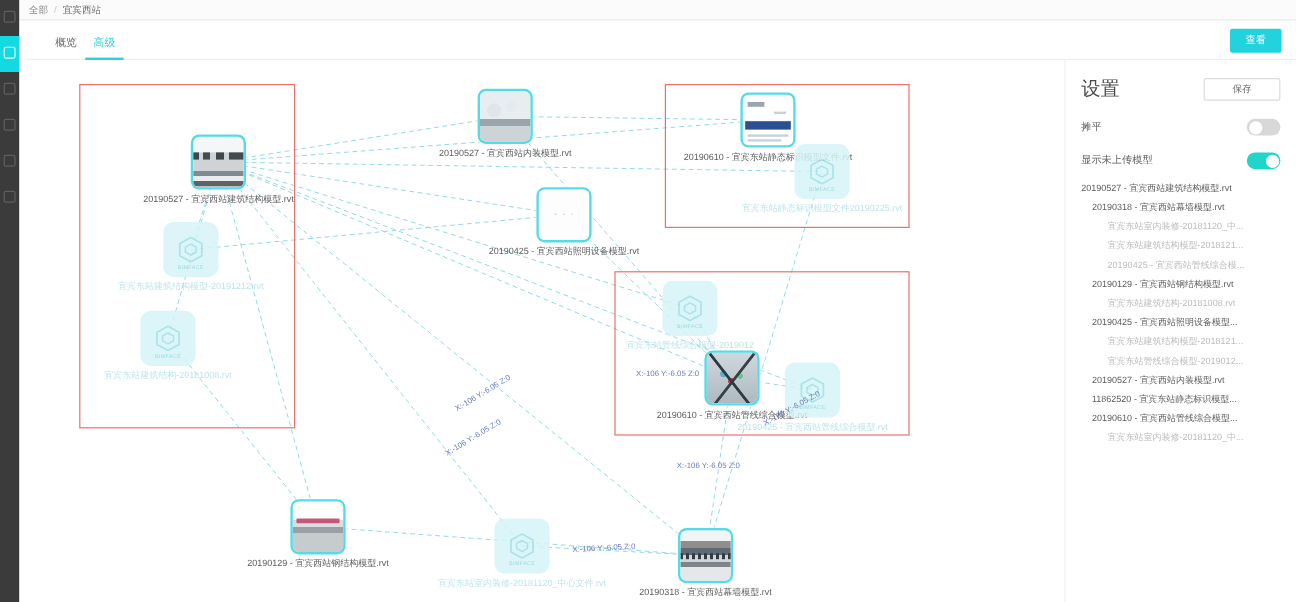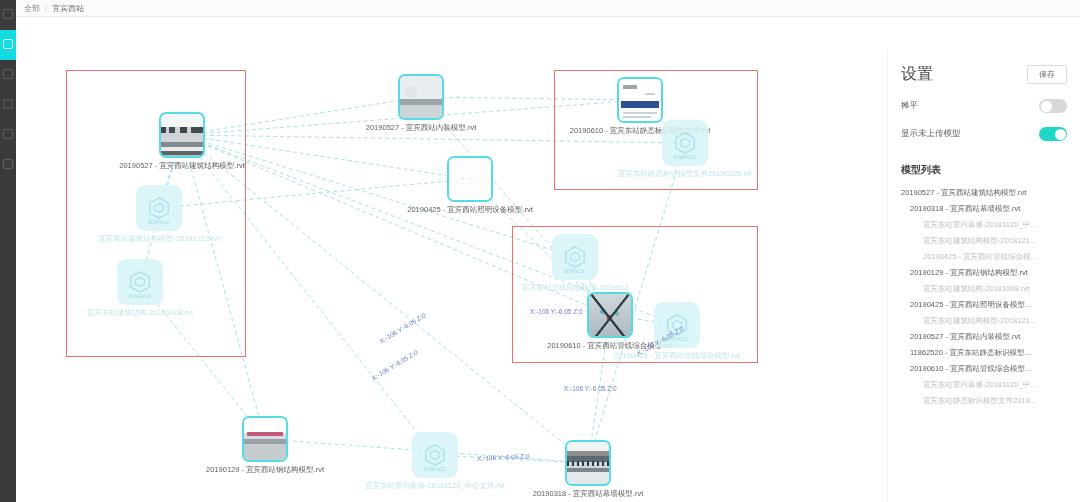--- a/index.html
+++ b/index.html
@@ -142,21 +142,21 @@
 
   
   .panel {
     position: absolute; left: 865px; top: 33px; width: 193px; height: 452px;
     background: #ffffff; border-left: 1px solid #f0f0f0; padding: 14px 13px 0 13px;
   }
   .panel-head { display: flex; align-items: center; justify-content: space-between; }
   .panel-title { font-size: 16px; color: #4a4a4a; font-weight: normal; }
   .save-btn {
     font-size: 8px; color: #6a6a6a; background: #fff;
-    border: 1px solid #dcdcdc; border-radius: 2px; padding: 3px 11px; cursor: pointer;
+    border: 1px solid #dcdcdc; border-radius: 2px; padding: 3px 23px; cursor: pointer;
   }
   .opt-row {
     display: flex; align-items: center; justify-content: space-between;
     margin-top: 14px;
   }
   .opt-label { font-size: 8.5px; color: #636363; }
   .switch {
     width: 28px; height: 14px; border-radius: 7px; background: #d8d8d8;
     position: relative; cursor: pointer; flex: none;
   }
@@ -203,20 +203,27 @@
     </div>
 
   <div class="crumb-bar">
     <span class="crumb">全部</span>
     <span class="crumb-sep">/</span>
     <span class="crumb cur">宜宾西站</span>
   </div>
 
   <div class="card">
 
+    <div class="tabs-row">
+      <div class="tabs" id="tabs">
+          <div class="tab">概览</div>
+          <div class="tab active">高级</div>
+        </div>
+      <button class="view-btn">查看</button>
+    </div>
 
     <div class="canvas">
       <svg class="edges" id="edges" viewBox="0 0 865 452">
           <line x1="160" y1="85" x2="399" y2="47" stroke="#8fd8e2" stroke-width="0.8" stroke-dasharray="4 3"></line>
           <line x1="160" y1="85" x2="448" y2="129" stroke="#8fd8e2" stroke-width="0.8" stroke-dasharray="4 3"></line>
           <line x1="160" y1="85" x2="618" y2="50" stroke="#8fd8e2" stroke-width="0.8" stroke-dasharray="4 3"></line>
           <line x1="160" y1="85" x2="663" y2="93" stroke="#8fd8e2" stroke-width="0.8" stroke-dasharray="4 3"></line>
           <line x1="160" y1="85" x2="553" y2="207" stroke="#8fd8e2" stroke-width="0.8" stroke-dasharray="4 3"></line>
           <line x1="160" y1="85" x2="588" y2="265" stroke="#8fd8e2" stroke-width="0.8" stroke-dasharray="4 3"></line>
           <line x1="160" y1="85" x2="655" y2="275" stroke="#8fd8e2" stroke-width="0.8" stroke-dasharray="4 3"></line>
@@ -375,33 +382,32 @@
               <div class="knob"></div>
             </div>
           </div>
           <div class="opt-row">
             <span class="opt-label">显示未上传模型</span>
             <div class="switch on">
               <div class="knob"></div>
             </div>
           </div>
         </div>
-      <div class="list-title">模型列表</div>
       <div class="mlist" id="mlist">
           <div class="mitem">20190527 - 宜宾西站建筑结构模型.rvt</div>
           <div class="mitem lvl1">20190318 - 宜宾西站幕墙模型.rvt</div>
           <div class="mitem lvl2">宜宾东站室内装修-20181120_中...</div>
           <div class="mitem lvl2">宜宾东站建筑结构模型-2018121...</div>
           <div class="mitem lvl2">20190425 - 宜宾西站管线综合模...</div>
           <div class="mitem lvl1">20190129 - 宜宾西站钢结构模型.rvt</div>
           <div class="mitem lvl2">宜宾东站建筑结构-20181008.rvt</div>
           <div class="mitem lvl1">20190425 - 宜宾西站照明设备模型...</div>
           <div class="mitem lvl2">宜宾东站建筑结构模型-2018121...</div>
+          <div class="mitem lvl2">宜宾东站管线综合模型-2019012...</div>
           <div class="mitem lvl1">20190527 - 宜宾西站内装模型.rvt</div>
           <div class="mitem lvl1">11862520 - 宜宾东站静态标识模型...</div>
           <div class="mitem lvl1">20190610 - 宜宾西站管线综合模型...</div>
           <div class="mitem lvl2">宜宾东站室内装修-20181120_中...</div>
-          <div class="mitem lvl2">宜宾东站静态标识模型文件2019...</div>
         </div>
     </div>
 
   </div>
 </div>
 
 </body></html>

